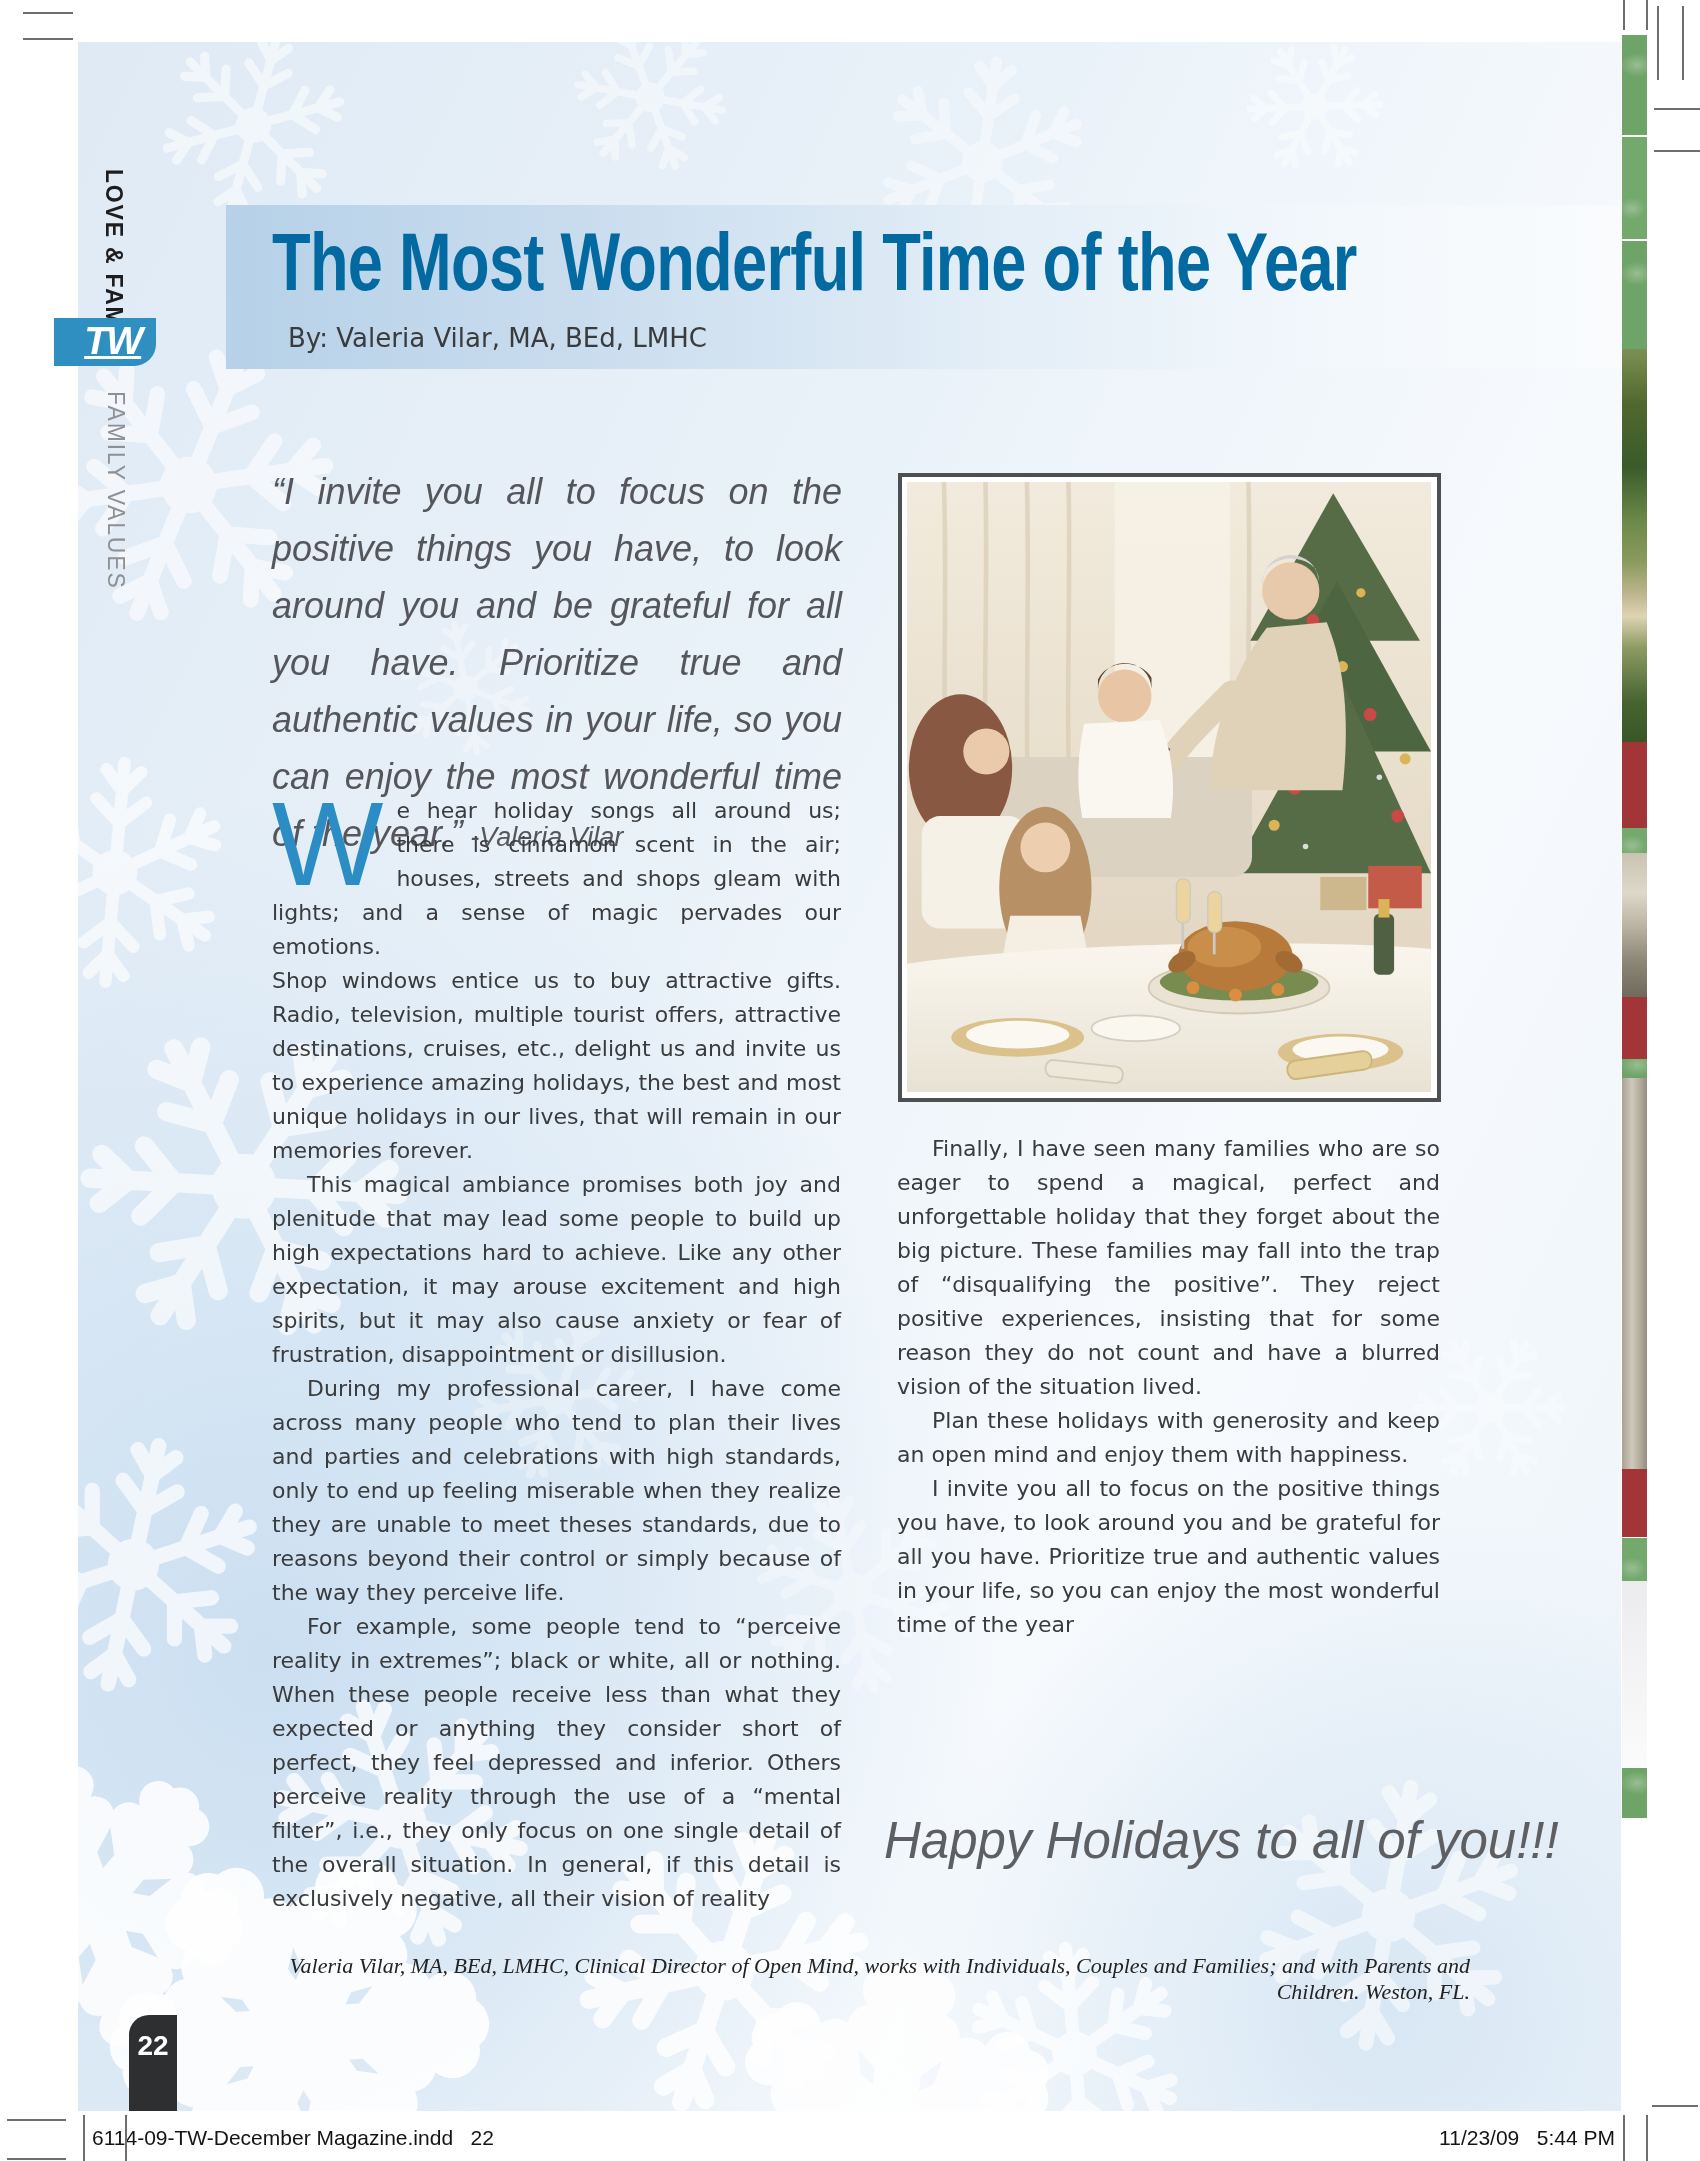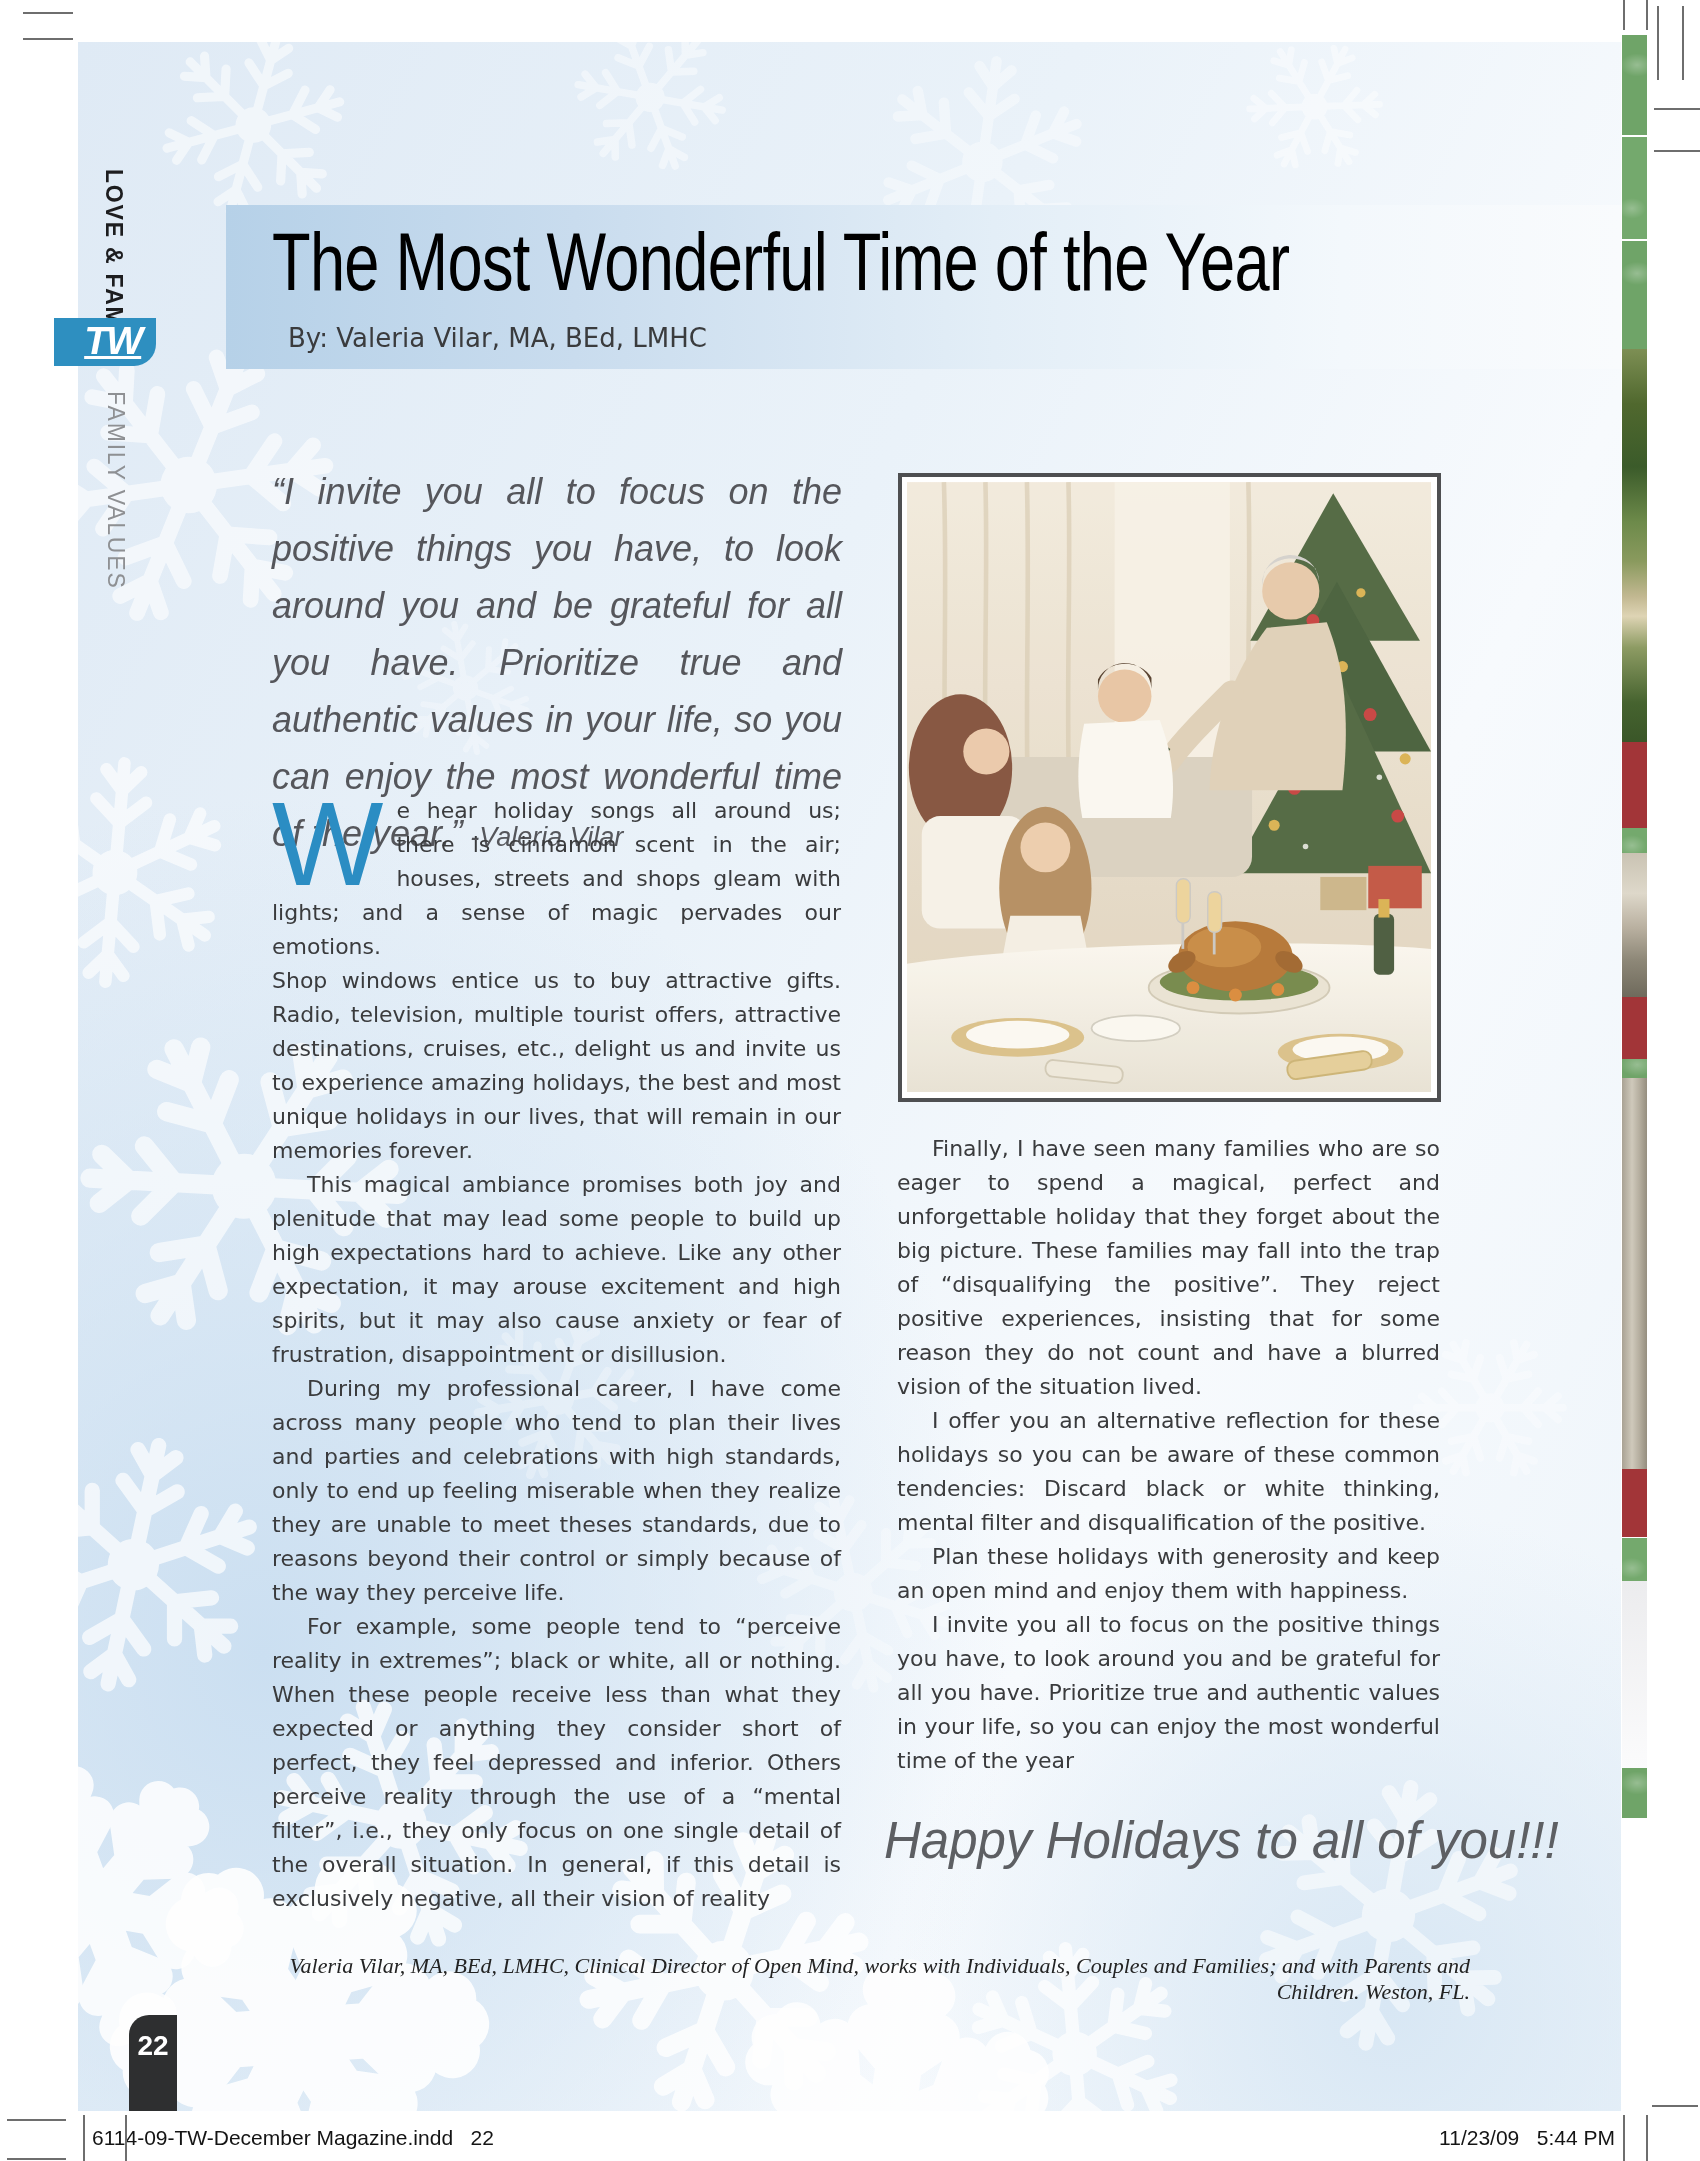--- a/index.html
+++ b/index.html
@@ -23,22 +23,22 @@
   .vlabel.love{left:100px;top:169px;font-size:23px;font-weight:700;color:#1d1d1f;}
   .vlabel.values{left:102px;top:391px;font-size:23px;font-weight:400;color:#8e9093;}
   .tw-box{position:absolute;left:54px;top:318px;width:102px;height:48px;background:#2e8fc0;
           border-radius:0 0 22px 0;color:#fff;font-family:"Liberation Sans",sans-serif;
           font-weight:700;font-style:italic;font-size:39px;line-height:46px;
           text-align:right;padding-right:14.8px;box-sizing:border-box;letter-spacing:-1.8px;text-decoration:underline;}
 
   
   .band{position:absolute;left:226px;top:205px;width:1395px;height:164px;
         background:linear-gradient(90deg,#b6d1e8 0%,#c9dcee 25%,#e3eef7 55%,#f3f8fc 80%,#f9fbfd 100%);}
-  .title{position:absolute;left:272px;top:216px;color:#000000;
-         font-family:"Liberation Sans",sans-serif;font-weight:400;font-size:81px;white-space:nowrap;}
+  .title{position:absolute;left:272px;top:216px;color:#0369a1;
+         font-family:"Liberation Sans",sans-serif;font-weight:700;font-size:81px;white-space:nowrap;}
   .title .inner{display:inline-block;transform:scaleX(.78);transform-origin:left center;letter-spacing:-0.9px;}
   .byline{position:absolute;left:288px;top:323px;font-size:26px;color:#3a3b3d;
           font-family:"DejaVu Sans",sans-serif;}
 
   
   .quote{position:absolute;left:272px;top:463px;width:570px;
          font-family:"Liberation Sans",sans-serif;font-style:italic;color:#55565b;
          font-size:36px;line-height:57px;text-align:justify;}
   .quote .attr{font-size:27px;white-space:nowrap;}
 
@@ -251,21 +251,20 @@
       <rect x="511" y="452" width="12" height="20" fill="#d8b04e"></rect>
       <rect x="412" y="622" width="92" height="20" rx="9" fill="#e4cf9a" stroke="#c9b273" stroke-width="2" transform="rotate(-8 458 632)"></rect>
       <rect x="150" y="630" width="84" height="18" rx="8" fill="#eeeae0" stroke="#cfc9b8" stroke-width="2" transform="rotate(6 192 639)"></rect>
     </g>
     <rect x="0" y="0" width="568" height="661" fill="#f3d9a9" opacity="0.10"></rect>
   </svg>
 </div>
 
 <div class="col col2">
   <p class="ind">Finally, I have seen many families who are so eager to spend a magical, perfect and unforgettable holiday that they forget about the big picture.  These families may fall into the trap of “disqualifying the positive”. They reject positive experiences, insisting that for some reason they do not count and have a blurred vision of the situation lived.</p>
-  <p class="ind">I offer you an alternative reflection for these holidays so you can be aware of these common tendencies: Discard black or white thinking, mental filter and disqualification of the positive.</p>
   <p class="ind">Plan these holidays with generosity and keep an open mind and enjoy them with happiness.</p>
   <p class="ind">I invite you all to focus on the positive things you have, to look around you and be grateful for all you have. Prioritize true and authentic values in your life, so you can enjoy the most wonderful time of the year</p>
 </div>
 
 <div class="happy">Happy Holidays to all of you!!!</div>
 <div class="credit">Valeria Vilar, MA, BEd, LMHC, Clinical Director of Open Mind, works with Individuals, Couples and Families; and with Parents and Children. Weston, FL.</div>
 
 <div class="pagetab">22</div>
 
 <div class="printline left">6114-09-TW-December Magazine.indd   22</div>

